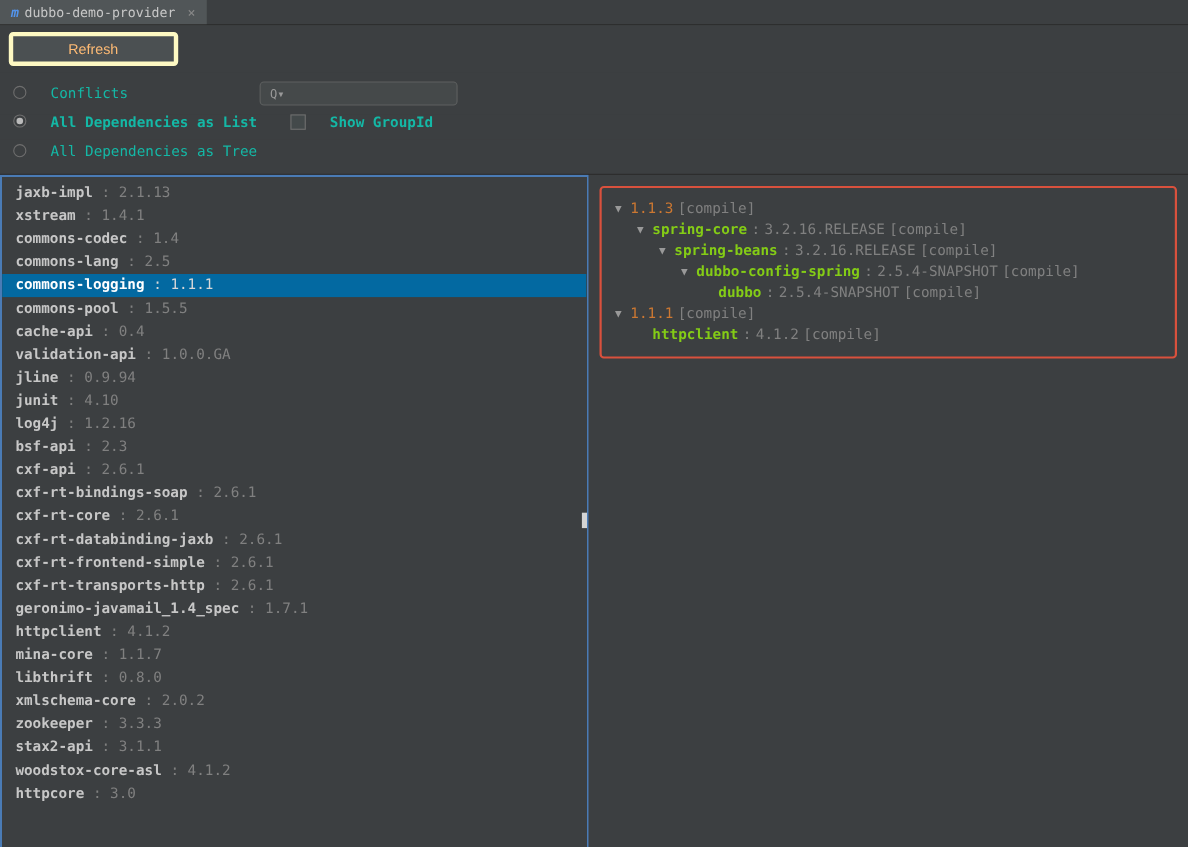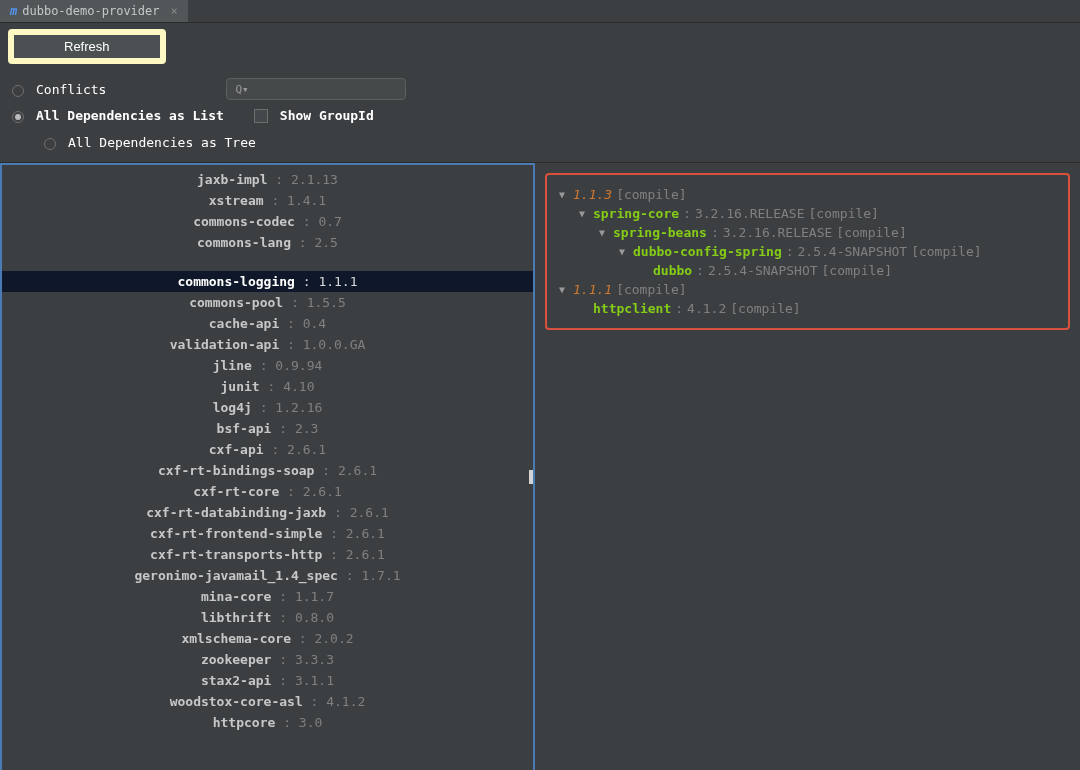--- a/index.html
+++ b/index.html
@@ -38,39 +38,39 @@
     }
     .toolbar {
       display: flex;
       align-items: center;
       padding: 6px 8px;
       background: #3c3f41;
       gap: 10px;
     }
     .refresh-btn {
       background: #4b5052;
-      color: #ffffff;
-      border: 6px solid #fef9c3;
+      color: #fdba74;
+      border: 4px solid #fef9c3;
       border-radius: 4px;
       padding: 4px 50px;
       font-size: 13px;
       cursor: pointer;
     }
     .options-row {
       display: flex;
       align-items: center;
       padding: 8px 12px;
       gap: 30px;
       background: #3c3f41;
     }
     .radio-option, .check-option {
       display: flex;
-      align-items: flex-end;
-      gap: 12px;
-      color: #ffffff;
+      align-items: flex-start;
+      gap: 22px;
+      color: #14b8a6;
       font-size: 13px;
       cursor: pointer;
     }
     .radio {
       width: 12px;
       height: 12px;
       border-radius: 50%;
       border: 1px solid #6e6e6e;
       display: inline-flex;
       align-items: center;
@@ -110,21 +110,20 @@
       outline: none;
       color: #bbb;
       flex: 1;
       font-size: 12px;
     }
     .second-row {
       display: flex;
       align-items: center;
       padding: 4px 12px 12px;
       gap: 30px;
-      margin-left: 32px;
     }
     .main-content {
       display: flex;
       height: calc(100% - 150px);
       border-top: 1px solid #2b2b2b;
     }
     .left-panel {
       width: 535px;
       border: 2px solid #4a7bb5;
       background: #3c3f41;
@@ -136,25 +135,23 @@
       background: #3c3f41;
       padding: 10px;
     }
     .dep-list {
       padding: 4px 0;
     }
     .dep-item {
       padding: 3px 12px;
       cursor: pointer;
       white-space: nowrap;
-      text-align: center;
     }
     .dep-item.selected {
-      background: #0f172a;
-      margin-top: 18px;
+      background: #0369a1;
     }
     .dep-name {
       color: #c7c7c7;
       font-weight: bold;
     }
     .dep-item.selected .dep-name {
       color: #ffffff;
     }
     .dep-sep {
       color: #808080;
@@ -193,21 +190,20 @@
       width: 14px;
       display: inline-block;
       text-align: center;
     }
     .tree-spacer {
       width: 14px;
       display: inline-block;
     }
     .tree-version {
       color: #cc7832;
-      font-style: italic;
     }
     .tree-scope {
       color: #808080;
     }
     .tree-artifact {
       color: #84cc16;
       font-weight: bold;
     }
     .indent-1 { padding-left: 20px; }
     .indent-2 { padding-left: 40px; }
@@ -269,37 +265,38 @@
     <span class="radio"></span>
     <span>All Dependencies as Tree</span>
   </div>
 </div>
 
 <div class="main-content">
   <div class="left-panel">
     <div class="dep-list" id="dep-list">
         <div class="dep-item"><span class="dep-name">jaxb-impl</span><span class="dep-sep"> : </span><span class="dep-version">2.1.13</span></div>
         <div class="dep-item"><span class="dep-name">xstream</span><span class="dep-sep"> : </span><span class="dep-version">1.4.1</span></div>
-        <div class="dep-item"><span class="dep-name">commons-codec</span><span class="dep-sep"> : </span><span class="dep-version">0.7</span></div>
+        <div class="dep-item"><span class="dep-name">commons-codec</span><span class="dep-sep"> : </span><span class="dep-version">1.4</span></div>
         <div class="dep-item"><span class="dep-name">commons-lang</span><span class="dep-sep"> : </span><span class="dep-version">2.5</span></div>
         <div class="dep-item selected"><span class="dep-name">commons-logging</span><span class="dep-sep"> : </span><span class="dep-version">1.1.1</span></div>
         <div class="dep-item"><span class="dep-name">commons-pool</span><span class="dep-sep"> : </span><span class="dep-version">1.5.5</span></div>
         <div class="dep-item"><span class="dep-name">cache-api</span><span class="dep-sep"> : </span><span class="dep-version">0.4</span></div>
         <div class="dep-item"><span class="dep-name">validation-api</span><span class="dep-sep"> : </span><span class="dep-version">1.0.0.GA</span></div>
         <div class="dep-item"><span class="dep-name">jline</span><span class="dep-sep"> : </span><span class="dep-version">0.9.94</span></div>
         <div class="dep-item"><span class="dep-name">junit</span><span class="dep-sep"> : </span><span class="dep-version">4.10</span></div>
         <div class="dep-item"><span class="dep-name">log4j</span><span class="dep-sep"> : </span><span class="dep-version">1.2.16</span></div>
         <div class="dep-item"><span class="dep-name">bsf-api</span><span class="dep-sep"> : </span><span class="dep-version">2.3</span></div>
         <div class="dep-item"><span class="dep-name">cxf-api</span><span class="dep-sep"> : </span><span class="dep-version">2.6.1</span></div>
         <div class="dep-item"><span class="dep-name">cxf-rt-bindings-soap</span><span class="dep-sep"> : </span><span class="dep-version">2.6.1</span></div>
         <div class="dep-item"><span class="dep-name">cxf-rt-core</span><span class="dep-sep"> : </span><span class="dep-version">2.6.1</span></div>
         <div class="dep-item"><span class="dep-name">cxf-rt-databinding-jaxb</span><span class="dep-sep"> : </span><span class="dep-version">2.6.1</span></div>
         <div class="dep-item"><span class="dep-name">cxf-rt-frontend-simple</span><span class="dep-sep"> : </span><span class="dep-version">2.6.1</span></div>
         <div class="dep-item"><span class="dep-name">cxf-rt-transports-http</span><span class="dep-sep"> : </span><span class="dep-version">2.6.1</span></div>
         <div class="dep-item"><span class="dep-name">geronimo-javamail_1.4_spec</span><span class="dep-sep"> : </span><span class="dep-version">1.7.1</span></div>
+        <div class="dep-item"><span class="dep-name">httpclient</span><span class="dep-sep"> : </span><span class="dep-version">4.1.2</span></div>
         <div class="dep-item"><span class="dep-name">mina-core</span><span class="dep-sep"> : </span><span class="dep-version">1.1.7</span></div>
         <div class="dep-item"><span class="dep-name">libthrift</span><span class="dep-sep"> : </span><span class="dep-version">0.8.0</span></div>
         <div class="dep-item"><span class="dep-name">xmlschema-core</span><span class="dep-sep"> : </span><span class="dep-version">2.0.2</span></div>
         <div class="dep-item"><span class="dep-name">zookeeper</span><span class="dep-sep"> : </span><span class="dep-version">3.3.3</span></div>
         <div class="dep-item"><span class="dep-name">stax2-api</span><span class="dep-sep"> : </span><span class="dep-version">3.1.1</span></div>
         <div class="dep-item"><span class="dep-name">woodstox-core-asl</span><span class="dep-sep"> : </span><span class="dep-version">4.1.2</span></div>
         <div class="dep-item"><span class="dep-name">httpcore</span><span class="dep-sep"> : </span><span class="dep-version">3.0</span></div>
         <div class="dep-item"></div>
       </div>
     <div class="splitter-handle"></div>

